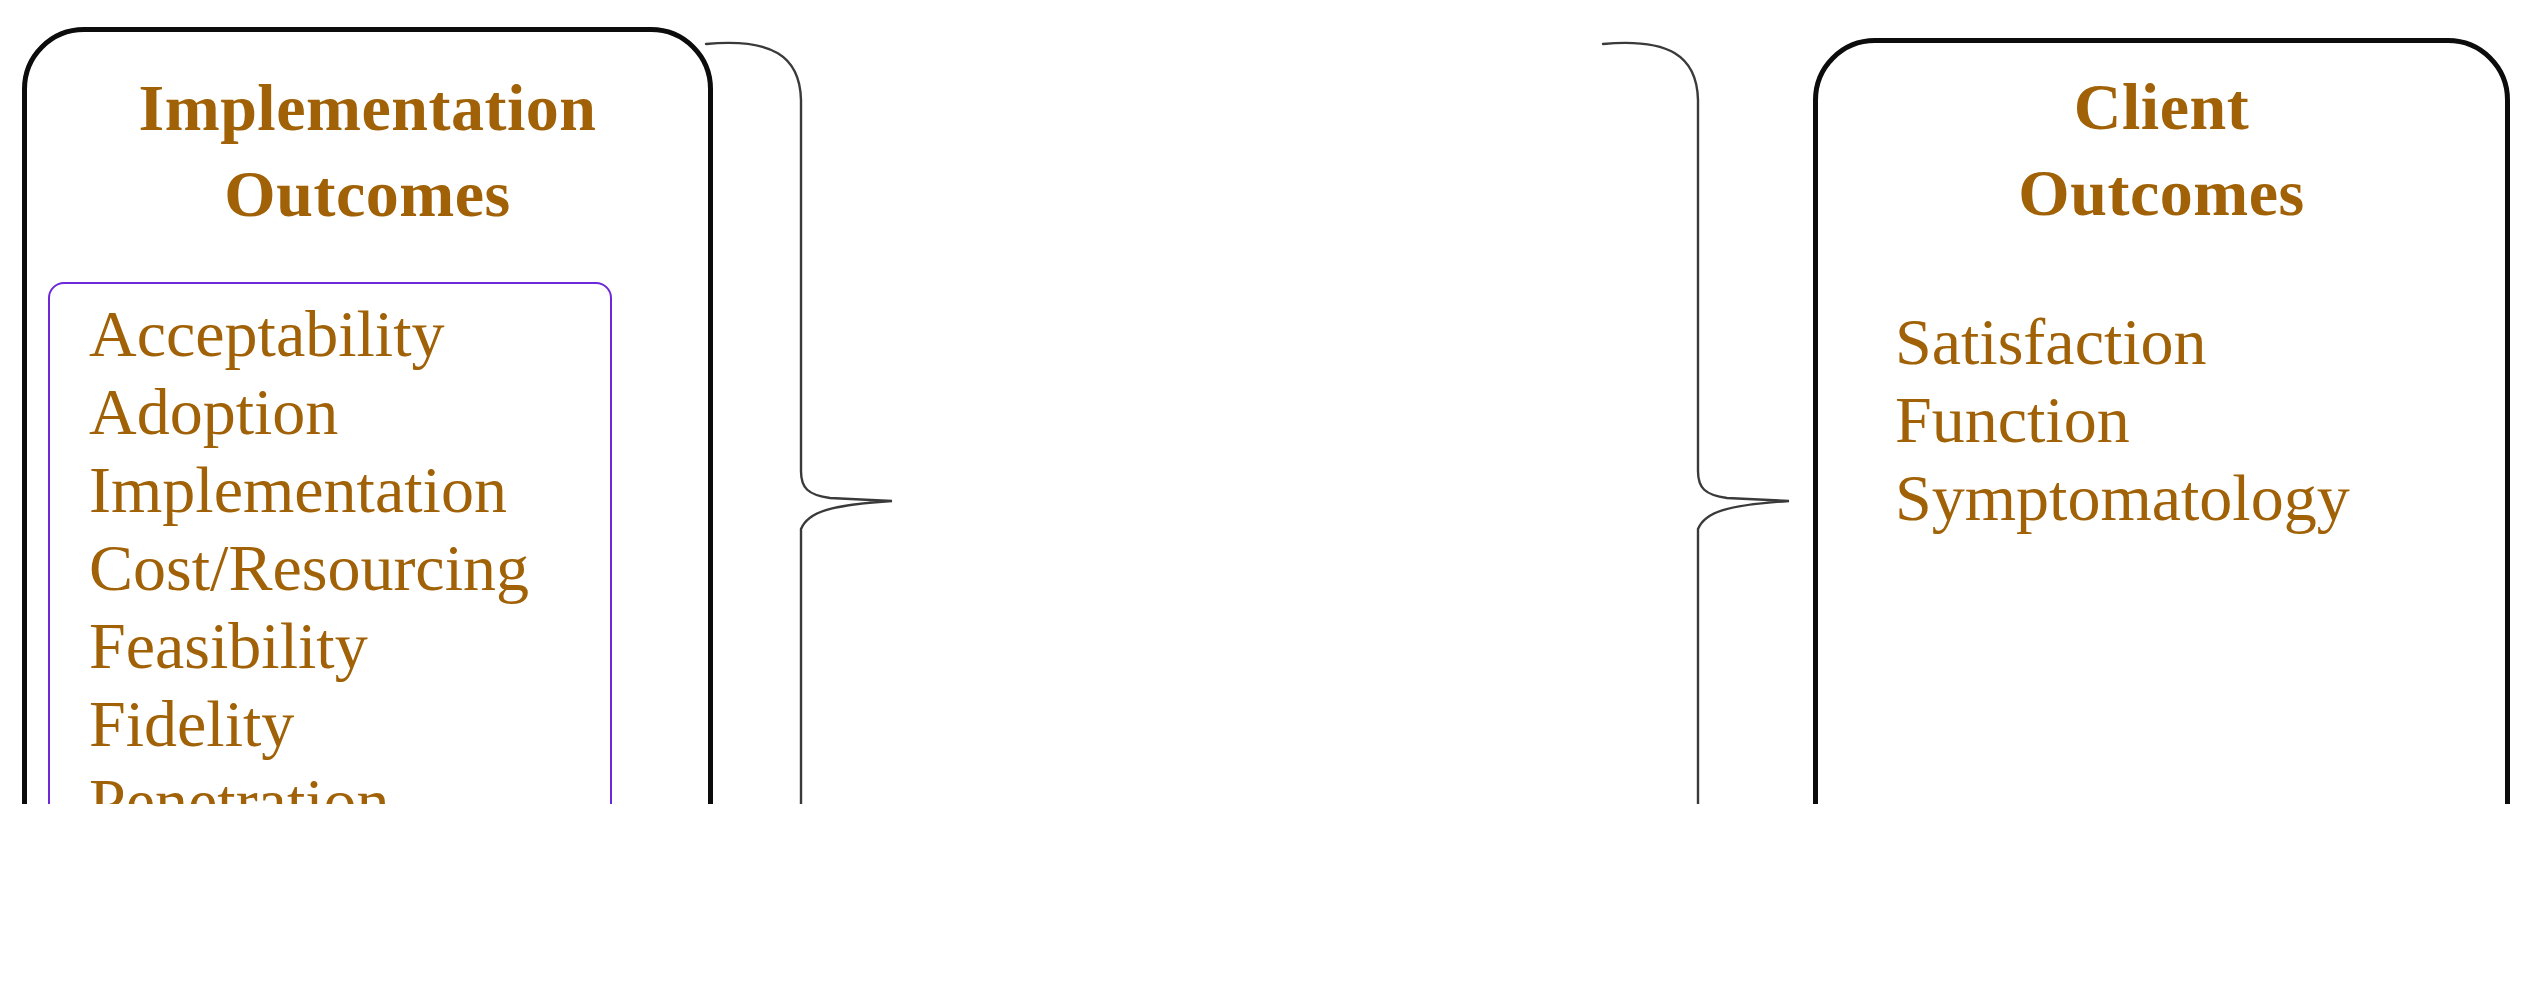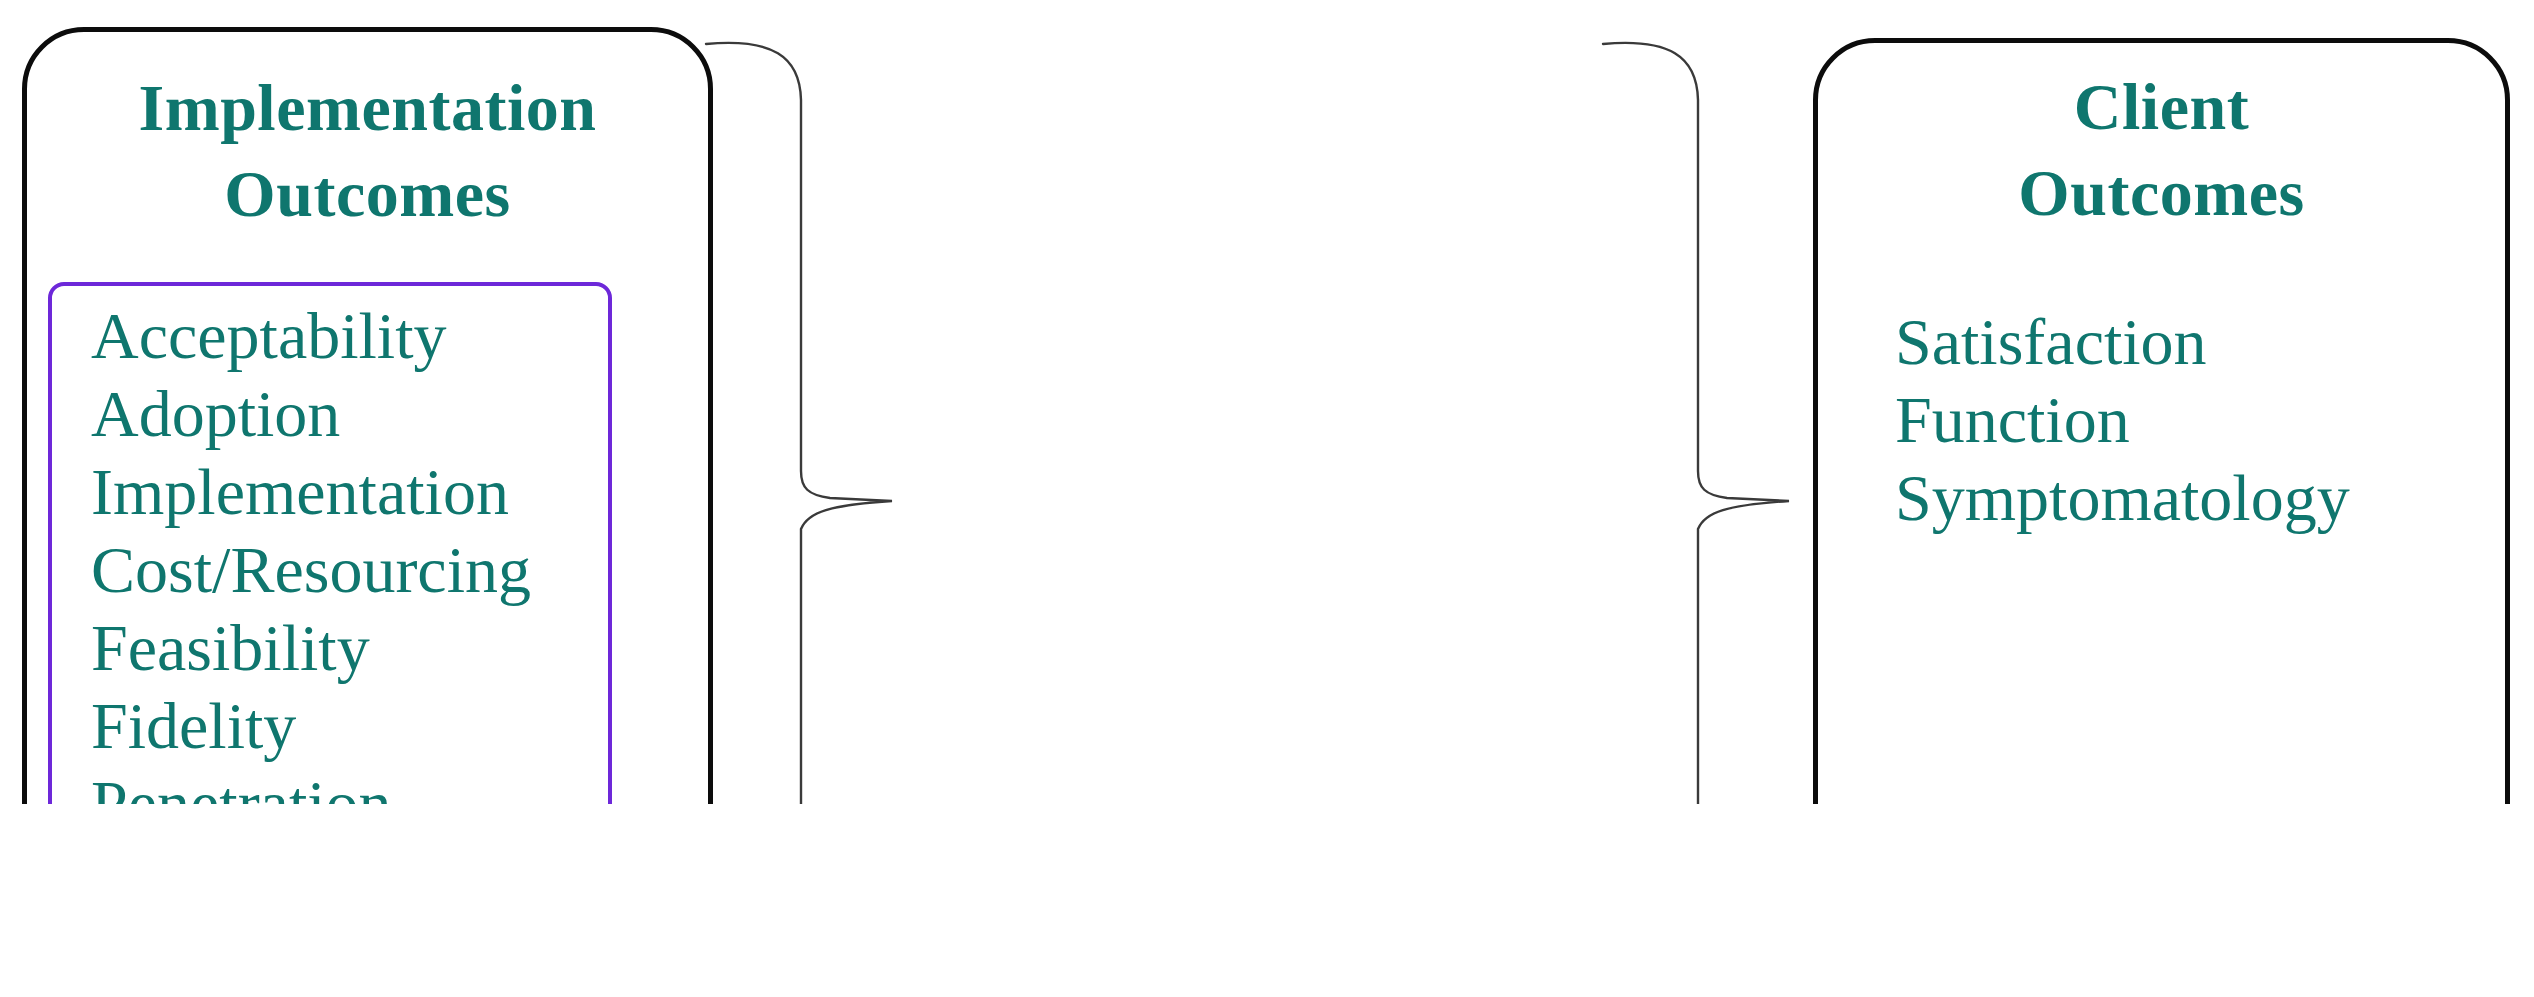--- a/index.html
+++ b/index.html
@@ -6,21 +6,21 @@
     margin: 0;
     padding: 0;
     background: #ffffff;
   }
   .canvas {
     position: relative;
     width: 2534px;
     height: 804px;
     background: #ffffff;
     font-family: "Liberation Serif", "DejaVu Serif", serif;
-    color: #0f766e;
+    color: #a16207;
     overflow: hidden;
   }
   .connector-layer {
     position: absolute;
     left: 0; top: 0;
     width: 2534px;
     height: 997px;
     pointer-events: none;
   }
   .connector-layer path {
@@ -49,21 +49,21 @@
     font-size: 66px;
     line-height: 86px;
     letter-spacing: 0.5px;
   }
   .box-1 .box-title, .box-2 .box-title { top: 33px; }
   .box-3 .box-title { top: 21px; }
   .title-line { display: block; }
   .inner-box {
     position: absolute;
     box-sizing: border-box;
-    border: 4px solid #6d28d9;
+    border: 2px solid #6d28d9;
     border-radius: 16px;
     background: #ffffff;
   }
   .box-1 .inner-box { left: 21px; top: 250px; width: 564px; height: 596px; }
   .box-2 .inner-box { left: 34px; top: 232px; width: 602px; height: 570px; }
   .outcome-list {
     position: absolute;
     margin: 0;
     padding: 0;
     list-style: none;

